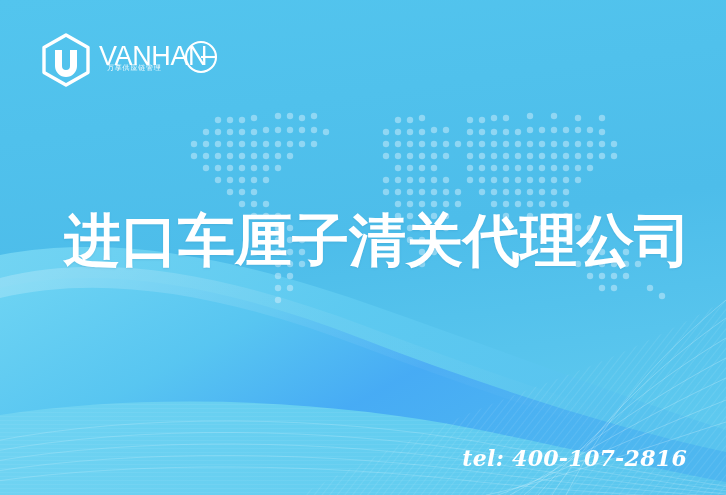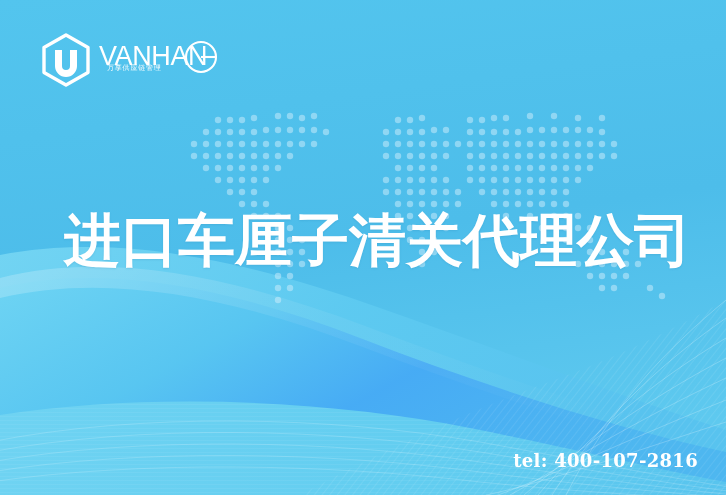--- a/index.html
+++ b/index.html
@@ -59,27 +59,28 @@
     font-family:"DejaVu Sans", sans-serif;
     font-weight:700;
     letter-spacing:0px;
     white-space:nowrap;
     text-shadow:0 1px 2px rgba(40,120,170,.18);
   }
 
   
   .phone {
     position:absolute;
-    right:28px; bottom:24px;
-    font-size:18px;
+    right:39px; bottom:24px;
+    font-size:22px;
     font-weight:700;
     color:#ffffff;
     font-family:"DejaVu Serif", serif;
     letter-spacing:.3px;
     white-space:nowrap;
+    font-style:italic;
   }
 </style>
 </head>
 <body>
 
 <div class="banner">
 
   <svg class="bg-svg" viewBox="0 0 726 495" preserveAspectRatio="none" aria-hidden="true">
     <defs>
       <linearGradient id="gBase" x1="0" y1="0" x2="0.2" y2="1">

